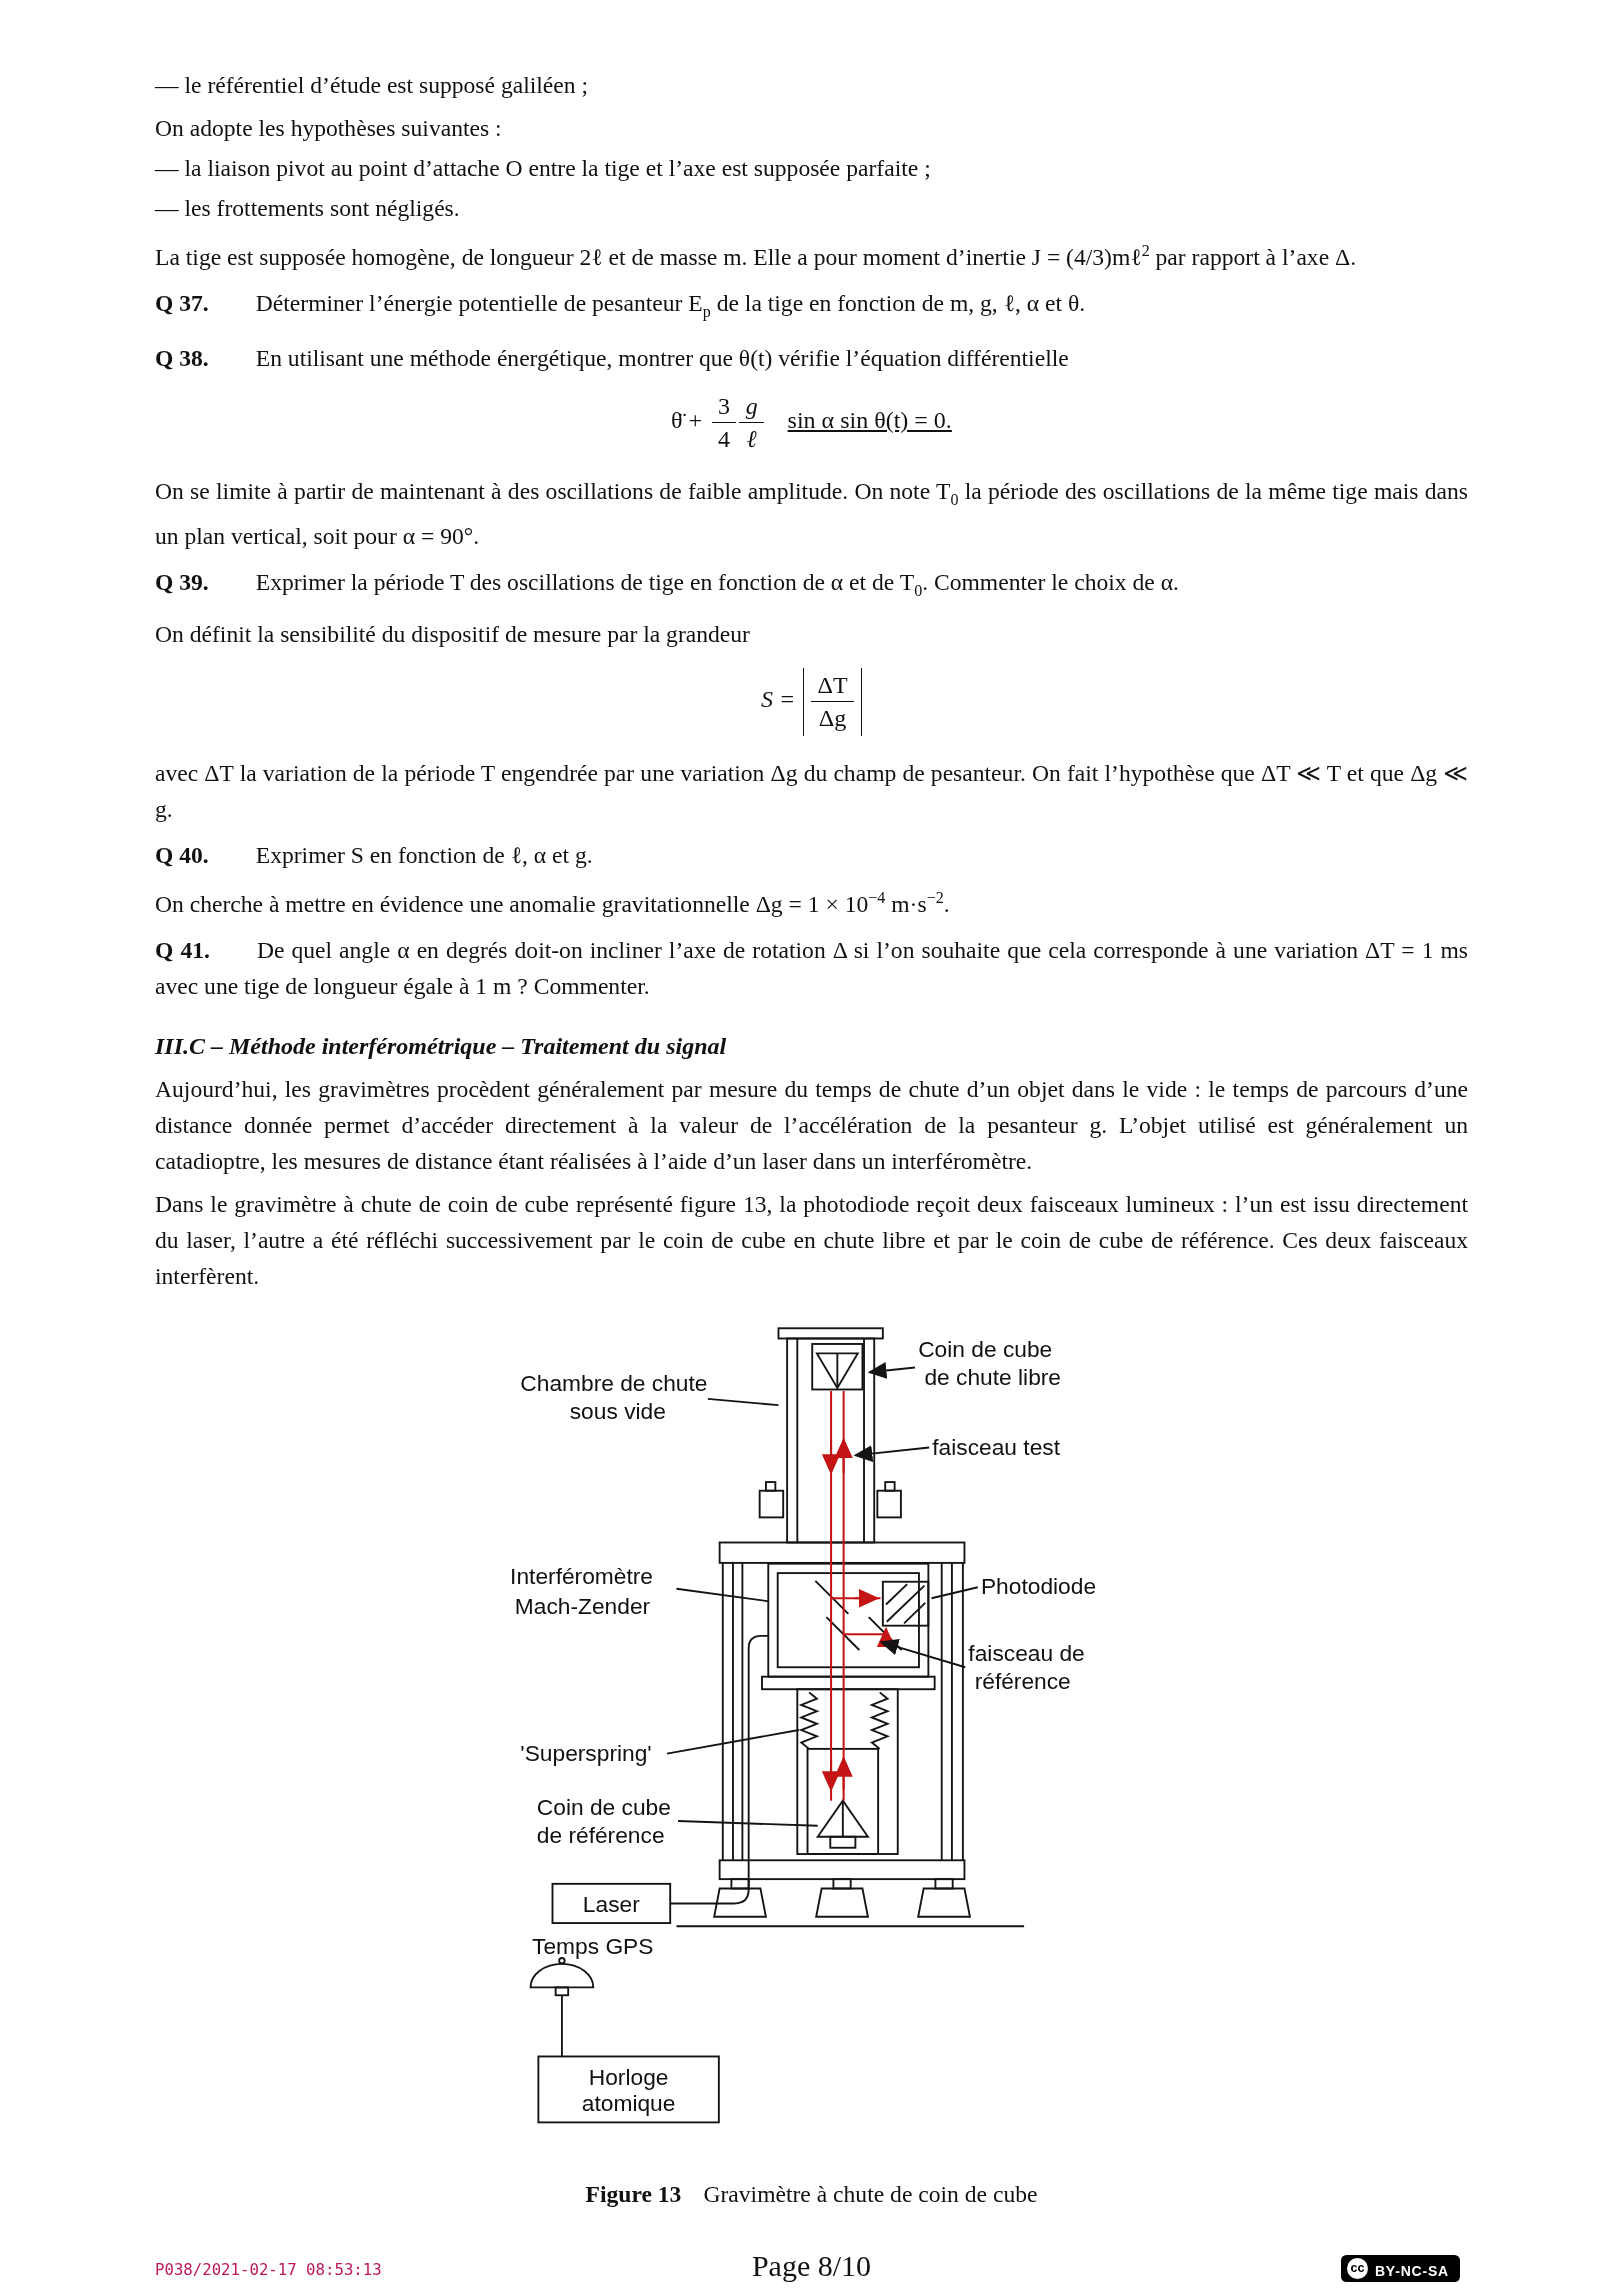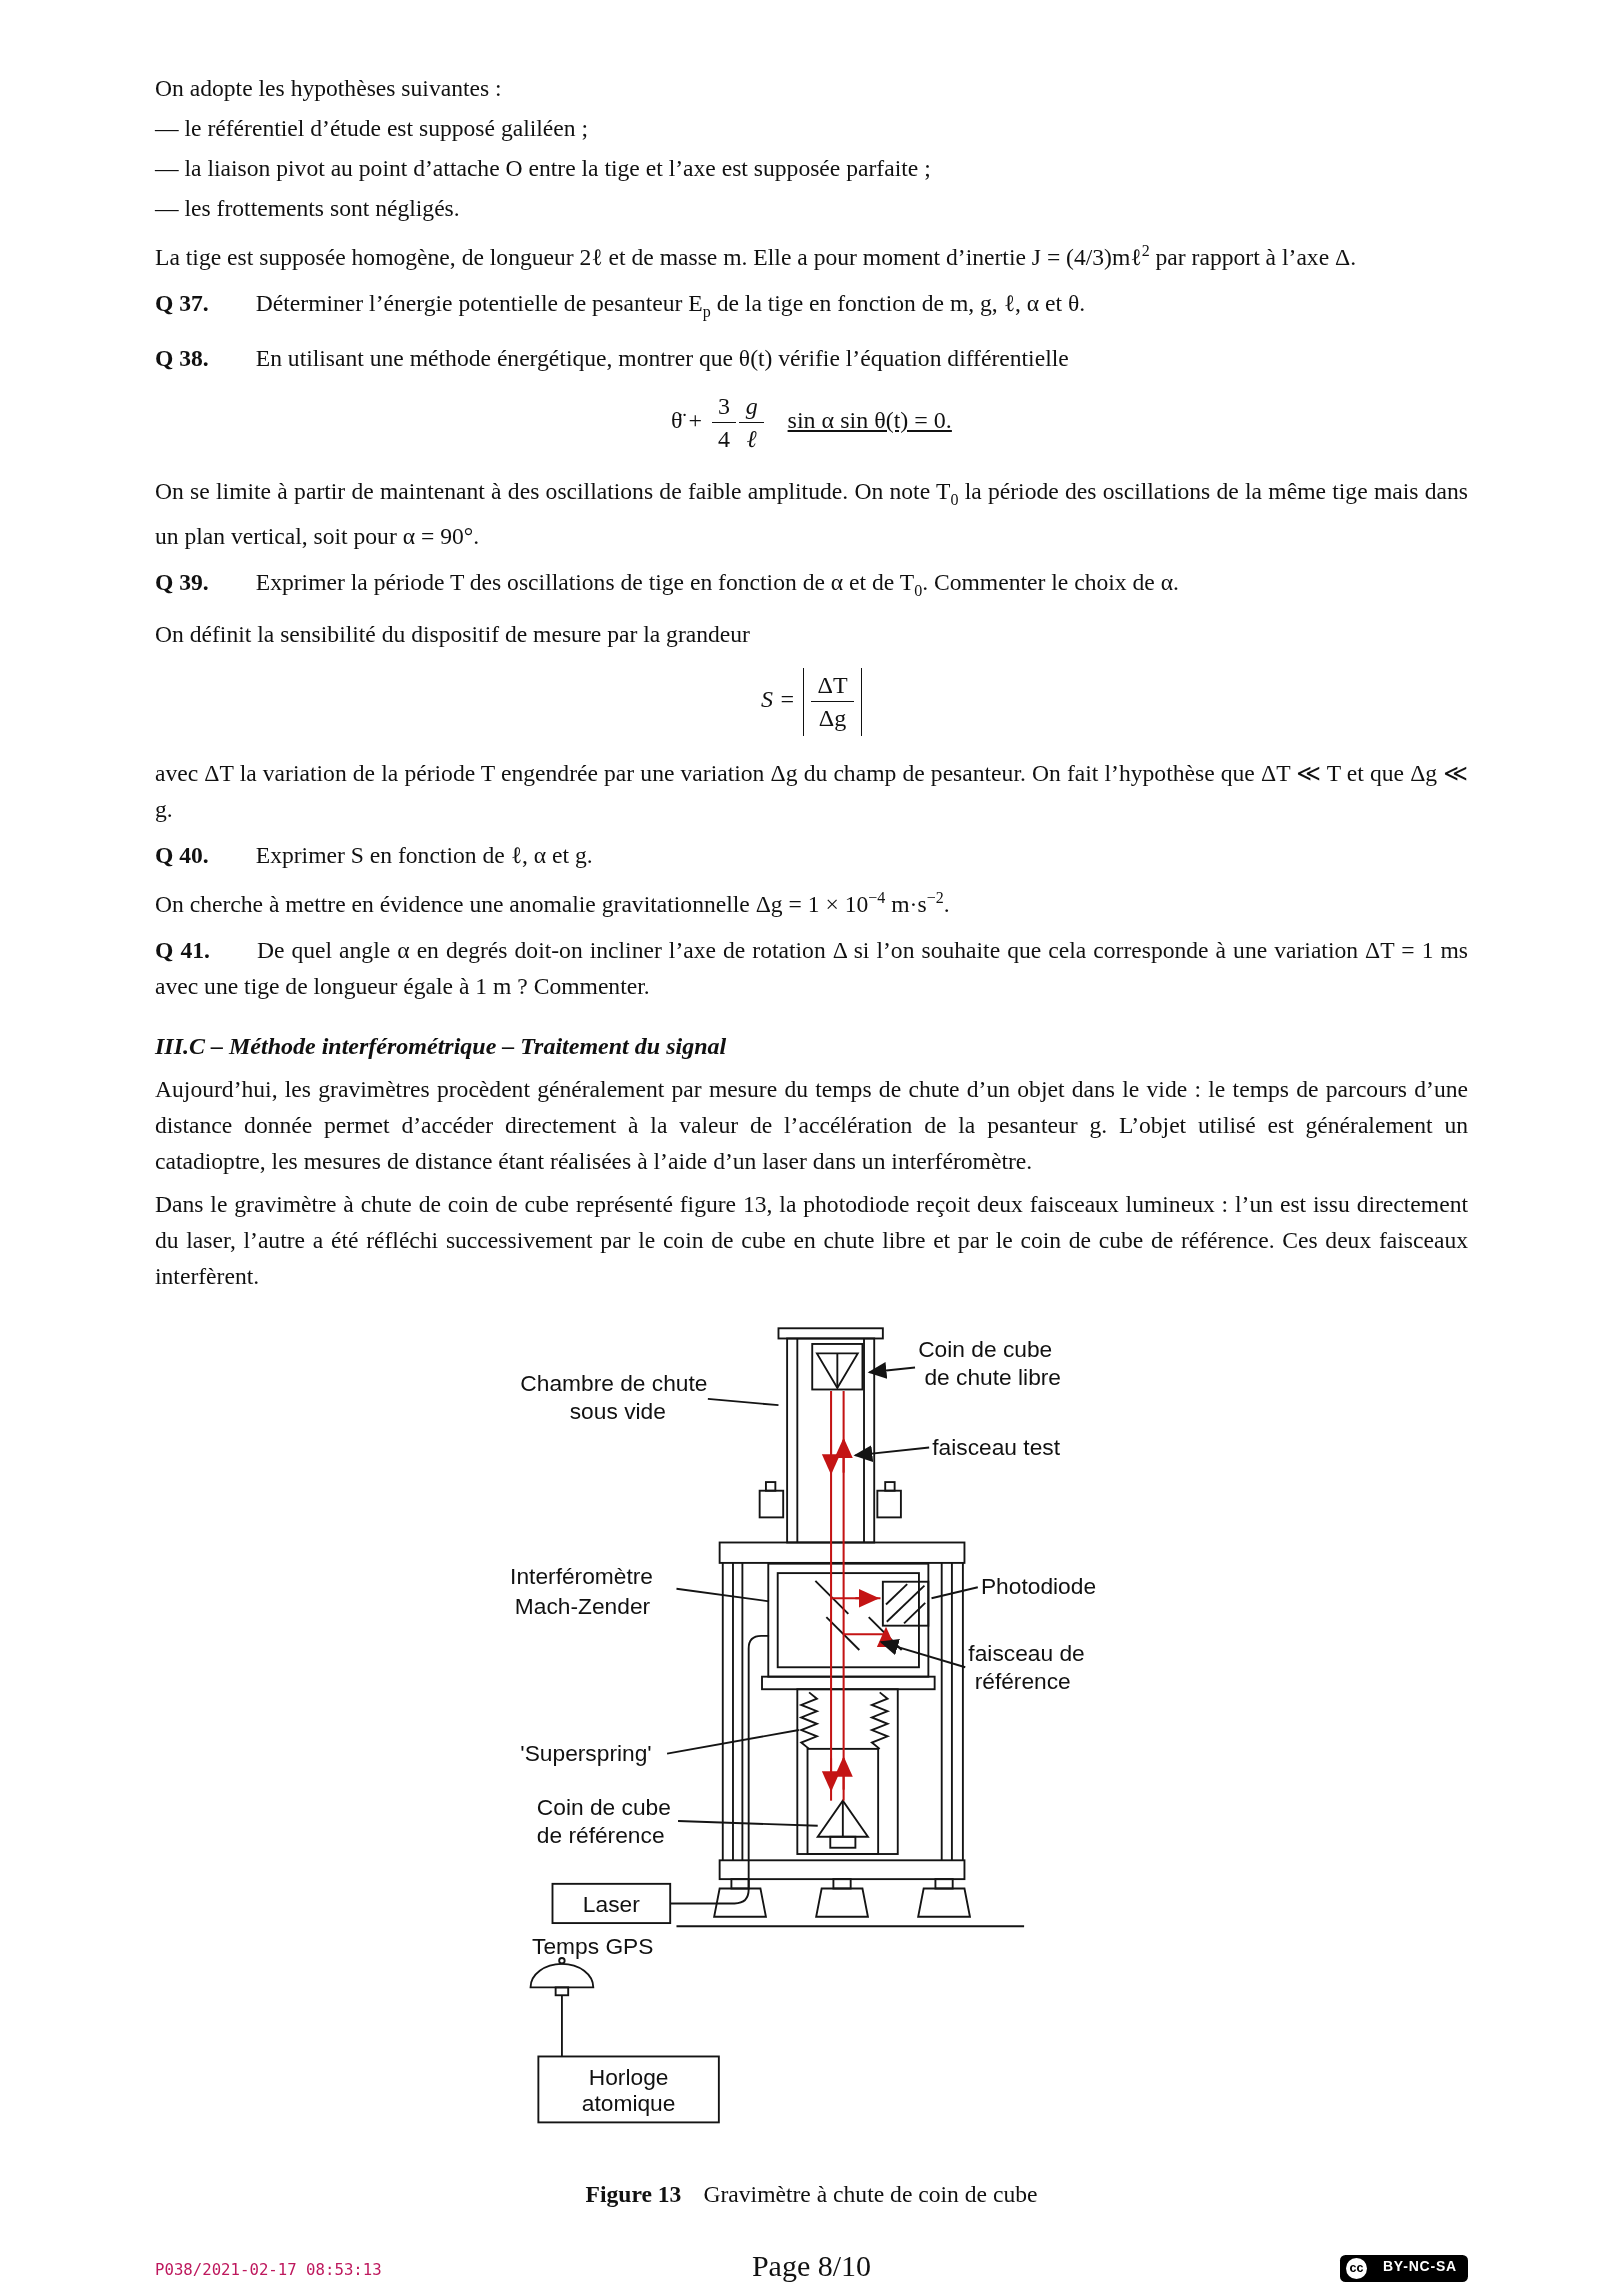--- a/index.html
+++ b/index.html
@@ -36,21 +36,21 @@
   .figure-wrap { margin:28px 0 0 355px; }
   .fig-caption { text-align:center; font-size:23.6px; margin-top:35px; }
   .fig-caption b { margin-right:22px; }
   .footer { position:relative; margin-top:39px; height:36px; }
   .stamp {
     position:absolute; left:0; bottom:4.7px;
     font-family:"DejaVu Sans Mono",monospace; font-size:15.7px; color:#be185d;
   }
   .pageno { position:absolute; left:50%; transform:translateX(-50%); bottom:0; font-size:30px; }
   .cc-badge {
-    position:absolute; right:0; bottom:1.6px; display:inline-flex; align-items:flex-start; gap:16px;
+    position:absolute; right:8px; bottom:1.6px; display:inline-flex; align-items:flex-end; gap:7px;
     background:#000; color:#fff; border-radius:5.5px; padding:3.1px 11px 3.1px 6.3px;
     font-family:"Liberation Sans","DejaVu Sans",sans-serif;
   }
   .cc-circle {
     display:inline-flex; align-items:center; justify-content:center;
     width:21px; height:21px; border-radius:50%; background:#fff; color:#000;
     font-weight:bold; font-size:12.6px;
   }
   .cc-text { font-weight:bold; font-size:14px; letter-spacing:0.8px; }
   
@@ -58,22 +58,22 @@
   .beam { stroke:#c41414; stroke-width:2.6; fill:none; }
   text.lbl {
     font-family:"Liberation Sans","DejaVu Sans",sans-serif; font-size:29px; fill:#111;
   }
 </style>
 </head>
 <body>
 
 <div class="page">
 
+  <p class="body-text hyp">— le référentiel d’étude est supposé galiléen ;</p>
   <p class="body-text">On adopte les hypothèses suivantes :</p>
-  <p class="body-text hyp">— le référentiel d’étude est supposé galiléen ;</p>
   <p class="body-text hyp">— la liaison pivot au point d’attache O entre la tige et l’axe est supposée parfaite ;</p>
   <p class="body-text hyp">— les frottements sont négligés.</p>
 
   <p class="body-text"><span>La tige est supposée homogène, de longueur 2ℓ et de masse m. Elle a pour moment d’inertie J = (4/3)mℓ</span><sup>2</sup><span> par rapport à l’axe Δ.</span></p>
 
   <p class="body-text question">
     <b class="qlabel">Q 37.</b><span><span>Déterminer l’énergie potentielle de pesanteur E</span><sub>p</sub><span> de la tige en fonction de m, g, ℓ, α et θ.</span></span>
   </p>
 
   <p class="body-text question">

